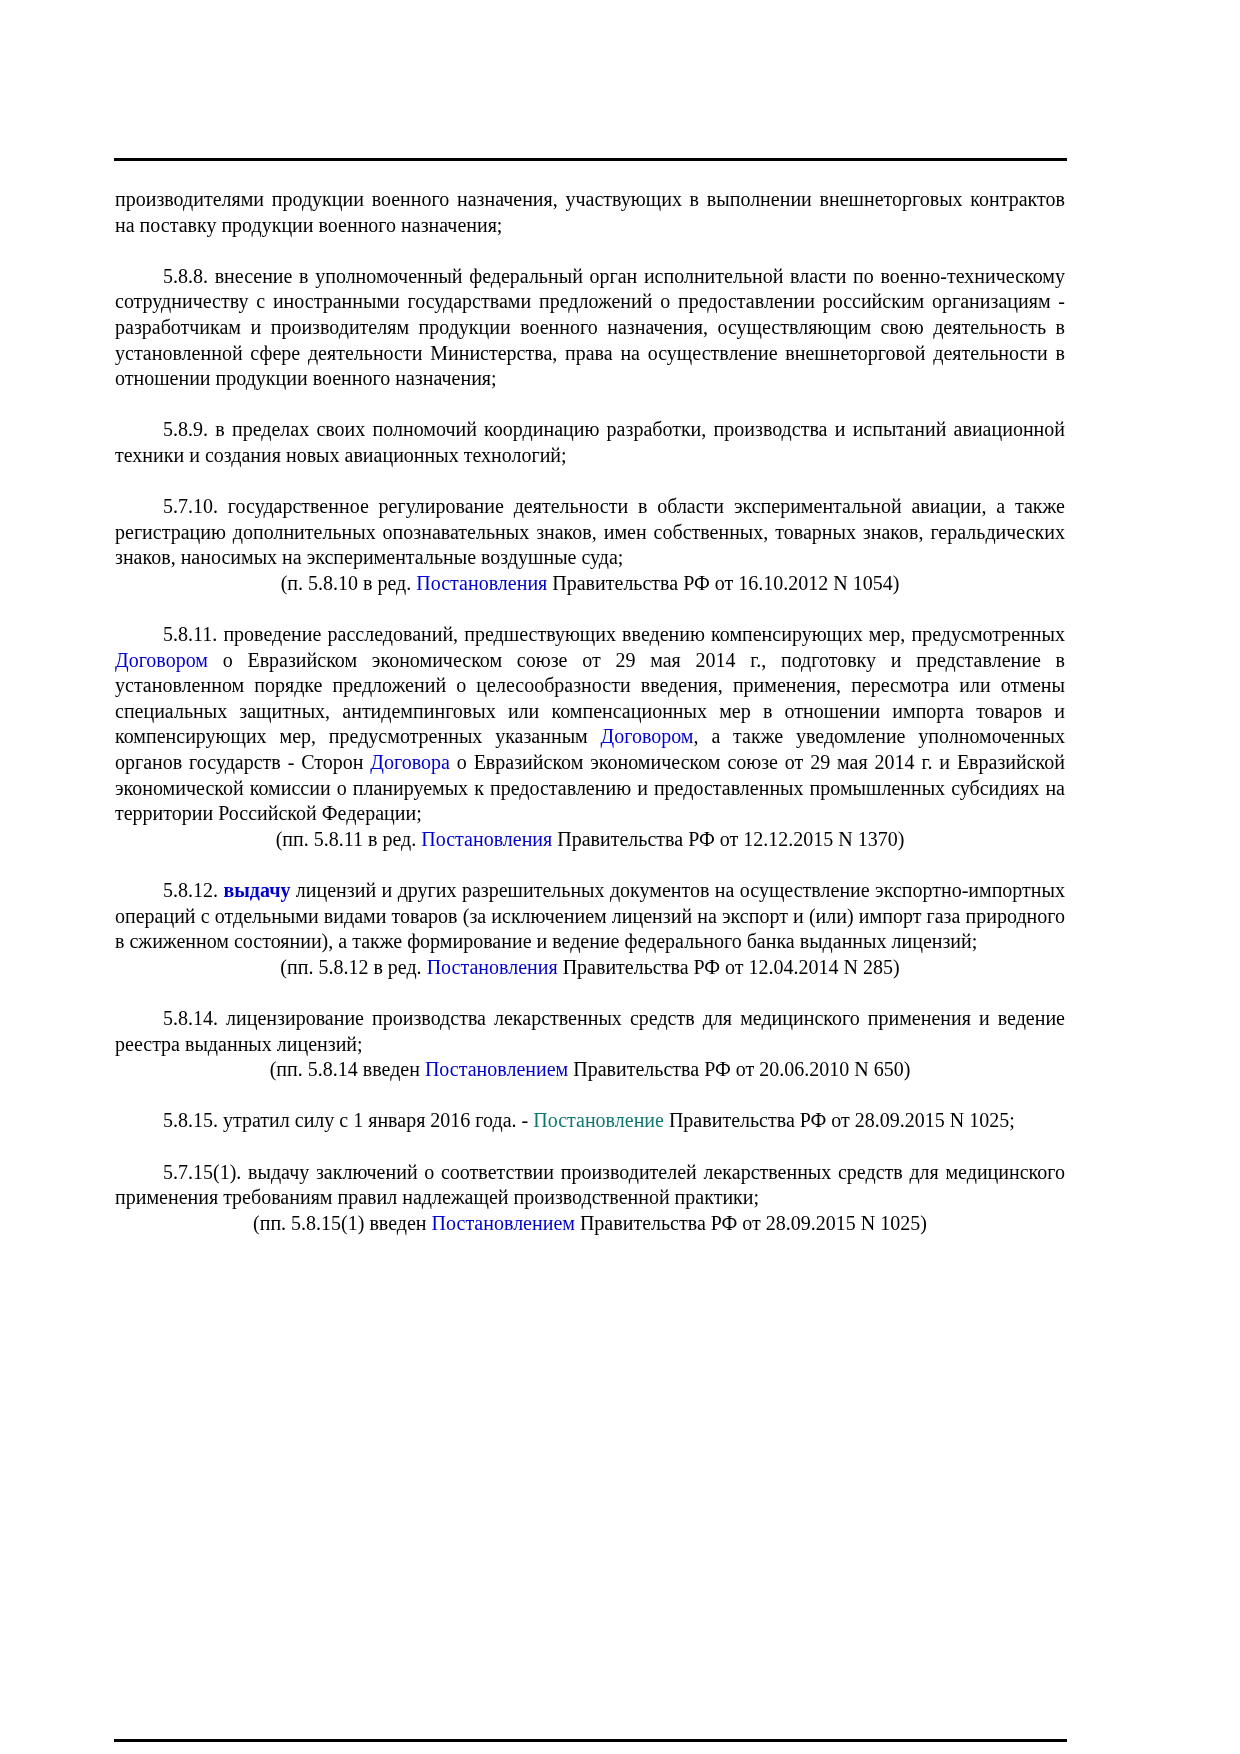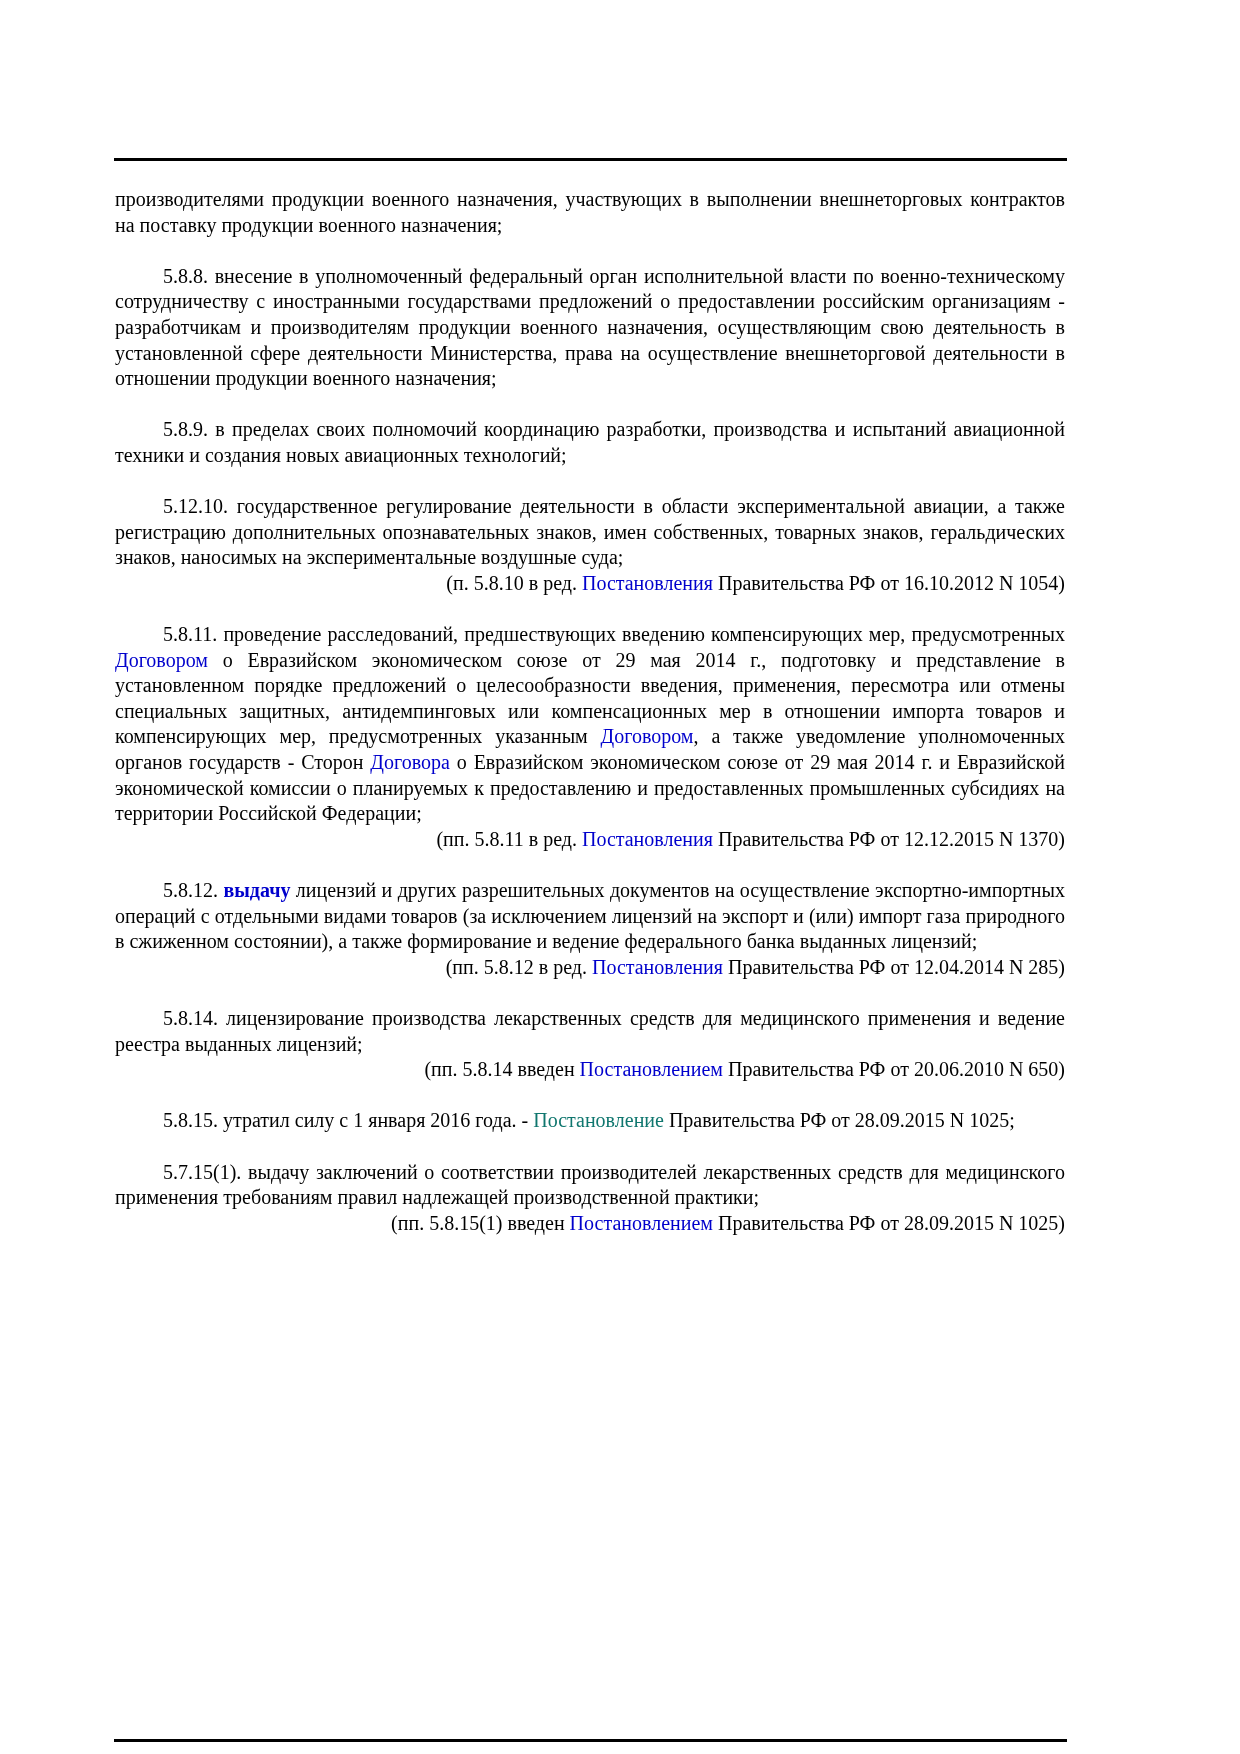--- a/index.html
+++ b/index.html
@@ -8,33 +8,33 @@
   .rule { position: absolute; left: 106px; width: 953px; height: 3px; background: #000; }
   .rule.top { top: 158px; }
   .rule.bottom { top: 1739px; }
   .content {
     position: absolute; left: 107px; top: 187px; width: 950px;
     font-family: "Liberation Serif", "DejaVu Serif", serif;
     font-size: 20px; line-height: 25.6px; color: #000;
   }
   .p { text-align: justify; margin: 0 0 25.6px 0; }
   .indent { text-indent: 48px; }
-  .note { text-align: right; margin-top: -25.6px; margin-bottom: 25.6px; }
+  .note { text-align: center; margin-top: -25.6px; margin-bottom: 25.6px; }
   .link { color: #0000cc; text-decoration: none; cursor: pointer; }
 </style>
 </head>
 <body>
 
 <div class="page">
   <div class="rule top"></div>
   <div class="content" id="content">
       <p class="p"><span>производителями продукции военного назначения, участвующих в выполнении внешнеторговых контрактов на поставку продукции военного назначения;</span></p>
       <p class="p indent"><span>5.8.8. внесение в уполномоченный федеральный орган исполнительной власти по военно-техническому сотрудничеству с иностранными государствами предложений о предоставлении российским организациям - разработчикам и производителям продукции военного назначения, осуществляющим свою деятельность в установленной сфере деятельности Министерства, права на осуществление внешнеторговой деятельности в отношении продукции военного назначения;</span></p>
       <p class="p indent"><span>5.8.9. в пределах своих полномочий координацию разработки, производства и испытаний авиационной техники и создания новых авиационных технологий;</span></p>
-      <p class="p indent"><span>5.12.10. государственное регулирование деятельности в области экспериментальной авиации, а также регистрацию дополнительных опознавательных знаков, имен собственных, товарных знаков, геральдических знаков, наносимых на экспериментальные воздушные суда;</span></p>
+      <p class="p indent"><span>5.7.10. государственное регулирование деятельности в области экспериментальной авиации, а также регистрацию дополнительных опознавательных знаков, имен собственных, товарных знаков, геральдических знаков, наносимых на экспериментальные воздушные суда;</span></p>
       <p class="p note"><span>(п. 5.8.10 в ред. </span><a class="link" style="color: rgb(0, 0, 204);">Постановления</a><span> Правительства РФ от 16.10.2012 N 1054)</span></p>
       <p class="p indent"><span>5.8.11. проведение расследований, предшествующих введению компенсирующих мер, предусмотренных </span><a class="link" style="color: rgb(0, 0, 204);">Договором</a><span> о Евразийском экономическом союзе от 29 мая 2014 г., подготовку и представление в установленном порядке предложений о целесообразности введения, применения, пересмотра или отмены специальных защитных, антидемпинговых или компенсационных мер в отношении импорта товаров и компенсирующих мер, предусмотренных указанным </span><a class="link" style="color: rgb(0, 0, 204);">Договором</a><span>, а также уведомление уполномоченных органов государств - Сторон </span><a class="link" style="color: rgb(0, 0, 204);">Договора</a><span> о Евразийском экономическом союзе от 29 мая 2014 г. и Евразийской экономической комиссии о планируемых к предоставлению и предоставленных промышленных субсидиях на территории Российской Федерации;</span></p>
       <p class="p note"><span>(пп. 5.8.11 в ред. </span><a class="link" style="color: rgb(0, 0, 204);">Постановления</a><span> Правительства РФ от 12.12.2015 N 1370)</span></p>
       <p class="p indent"><span>5.8.12. </span><a class="link" style="color: rgb(0, 0, 204); font-weight: bold;">выдачу</a><span> лицензий и других разрешительных документов на осуществление экспортно-импортных операций с отдельными видами товаров (за исключением лицензий на экспорт и (или) импорт газа природного в сжиженном состоянии), а также формирование и ведение федерального банка выданных лицензий;</span></p>
       <p class="p note"><span>(пп. 5.8.12 в ред. </span><a class="link" style="color: rgb(0, 0, 204);">Постановления</a><span> Правительства РФ от 12.04.2014 N 285)</span></p>
       <p class="p indent"><span>5.8.14. лицензирование производства лекарственных средств для медицинского применения и ведение реестра выданных лицензий;</span></p>
       <p class="p note"><span>(пп. 5.8.14 введен </span><a class="link" style="color: rgb(0, 0, 204);">Постановлением</a><span> Правительства РФ от 20.06.2010 N 650)</span></p>
       <p class="p indent"><span>5.8.15. утратил силу с 1 января 2016 года. - </span><a class="link" style="color: #0f766e;">Постановление</a><span> Правительства РФ от 28.09.2015 N 1025;</span></p>
       <p class="p indent"><span>5.7.15(1). выдачу заключений о соответствии производителей лекарственных средств для медицинского применения требованиям правил надлежащей производственной практики;</span></p>
       <p class="p note"><span>(пп. 5.8.15(1) введен </span><a class="link" style="color: rgb(0, 0, 204);">Постановлением</a><span> Правительства РФ от 28.09.2015 N 1025)</span></p>

